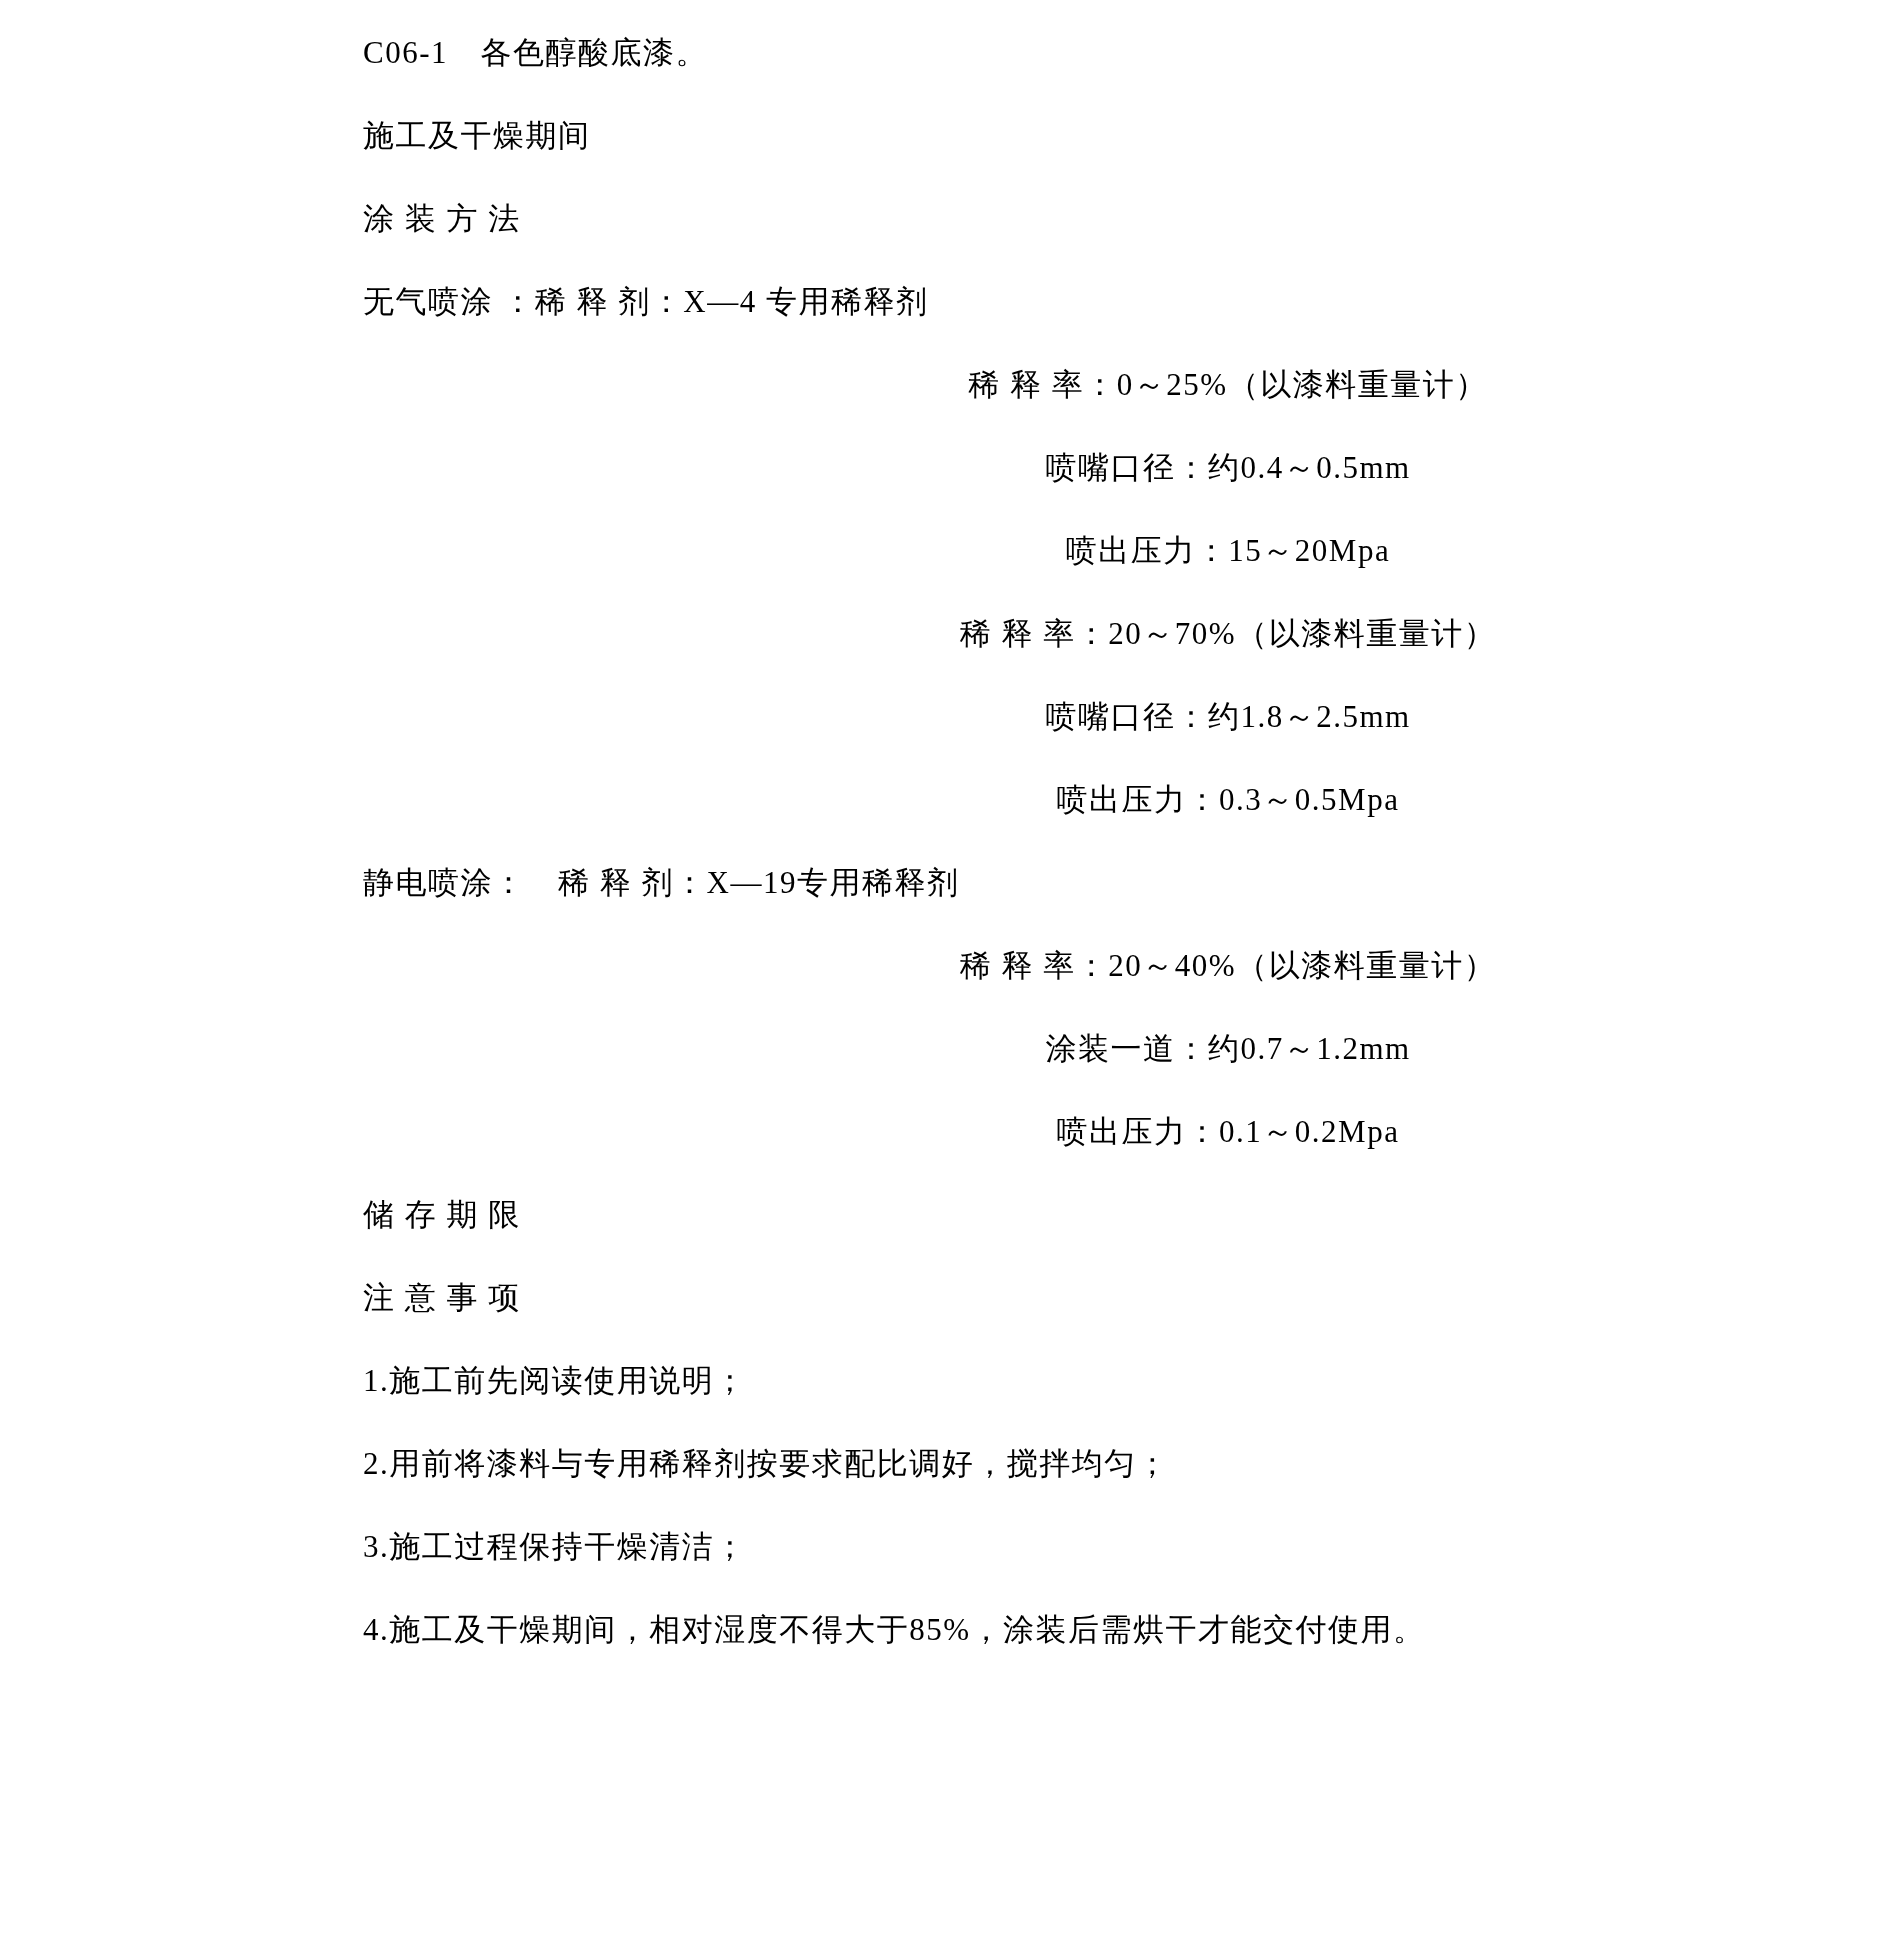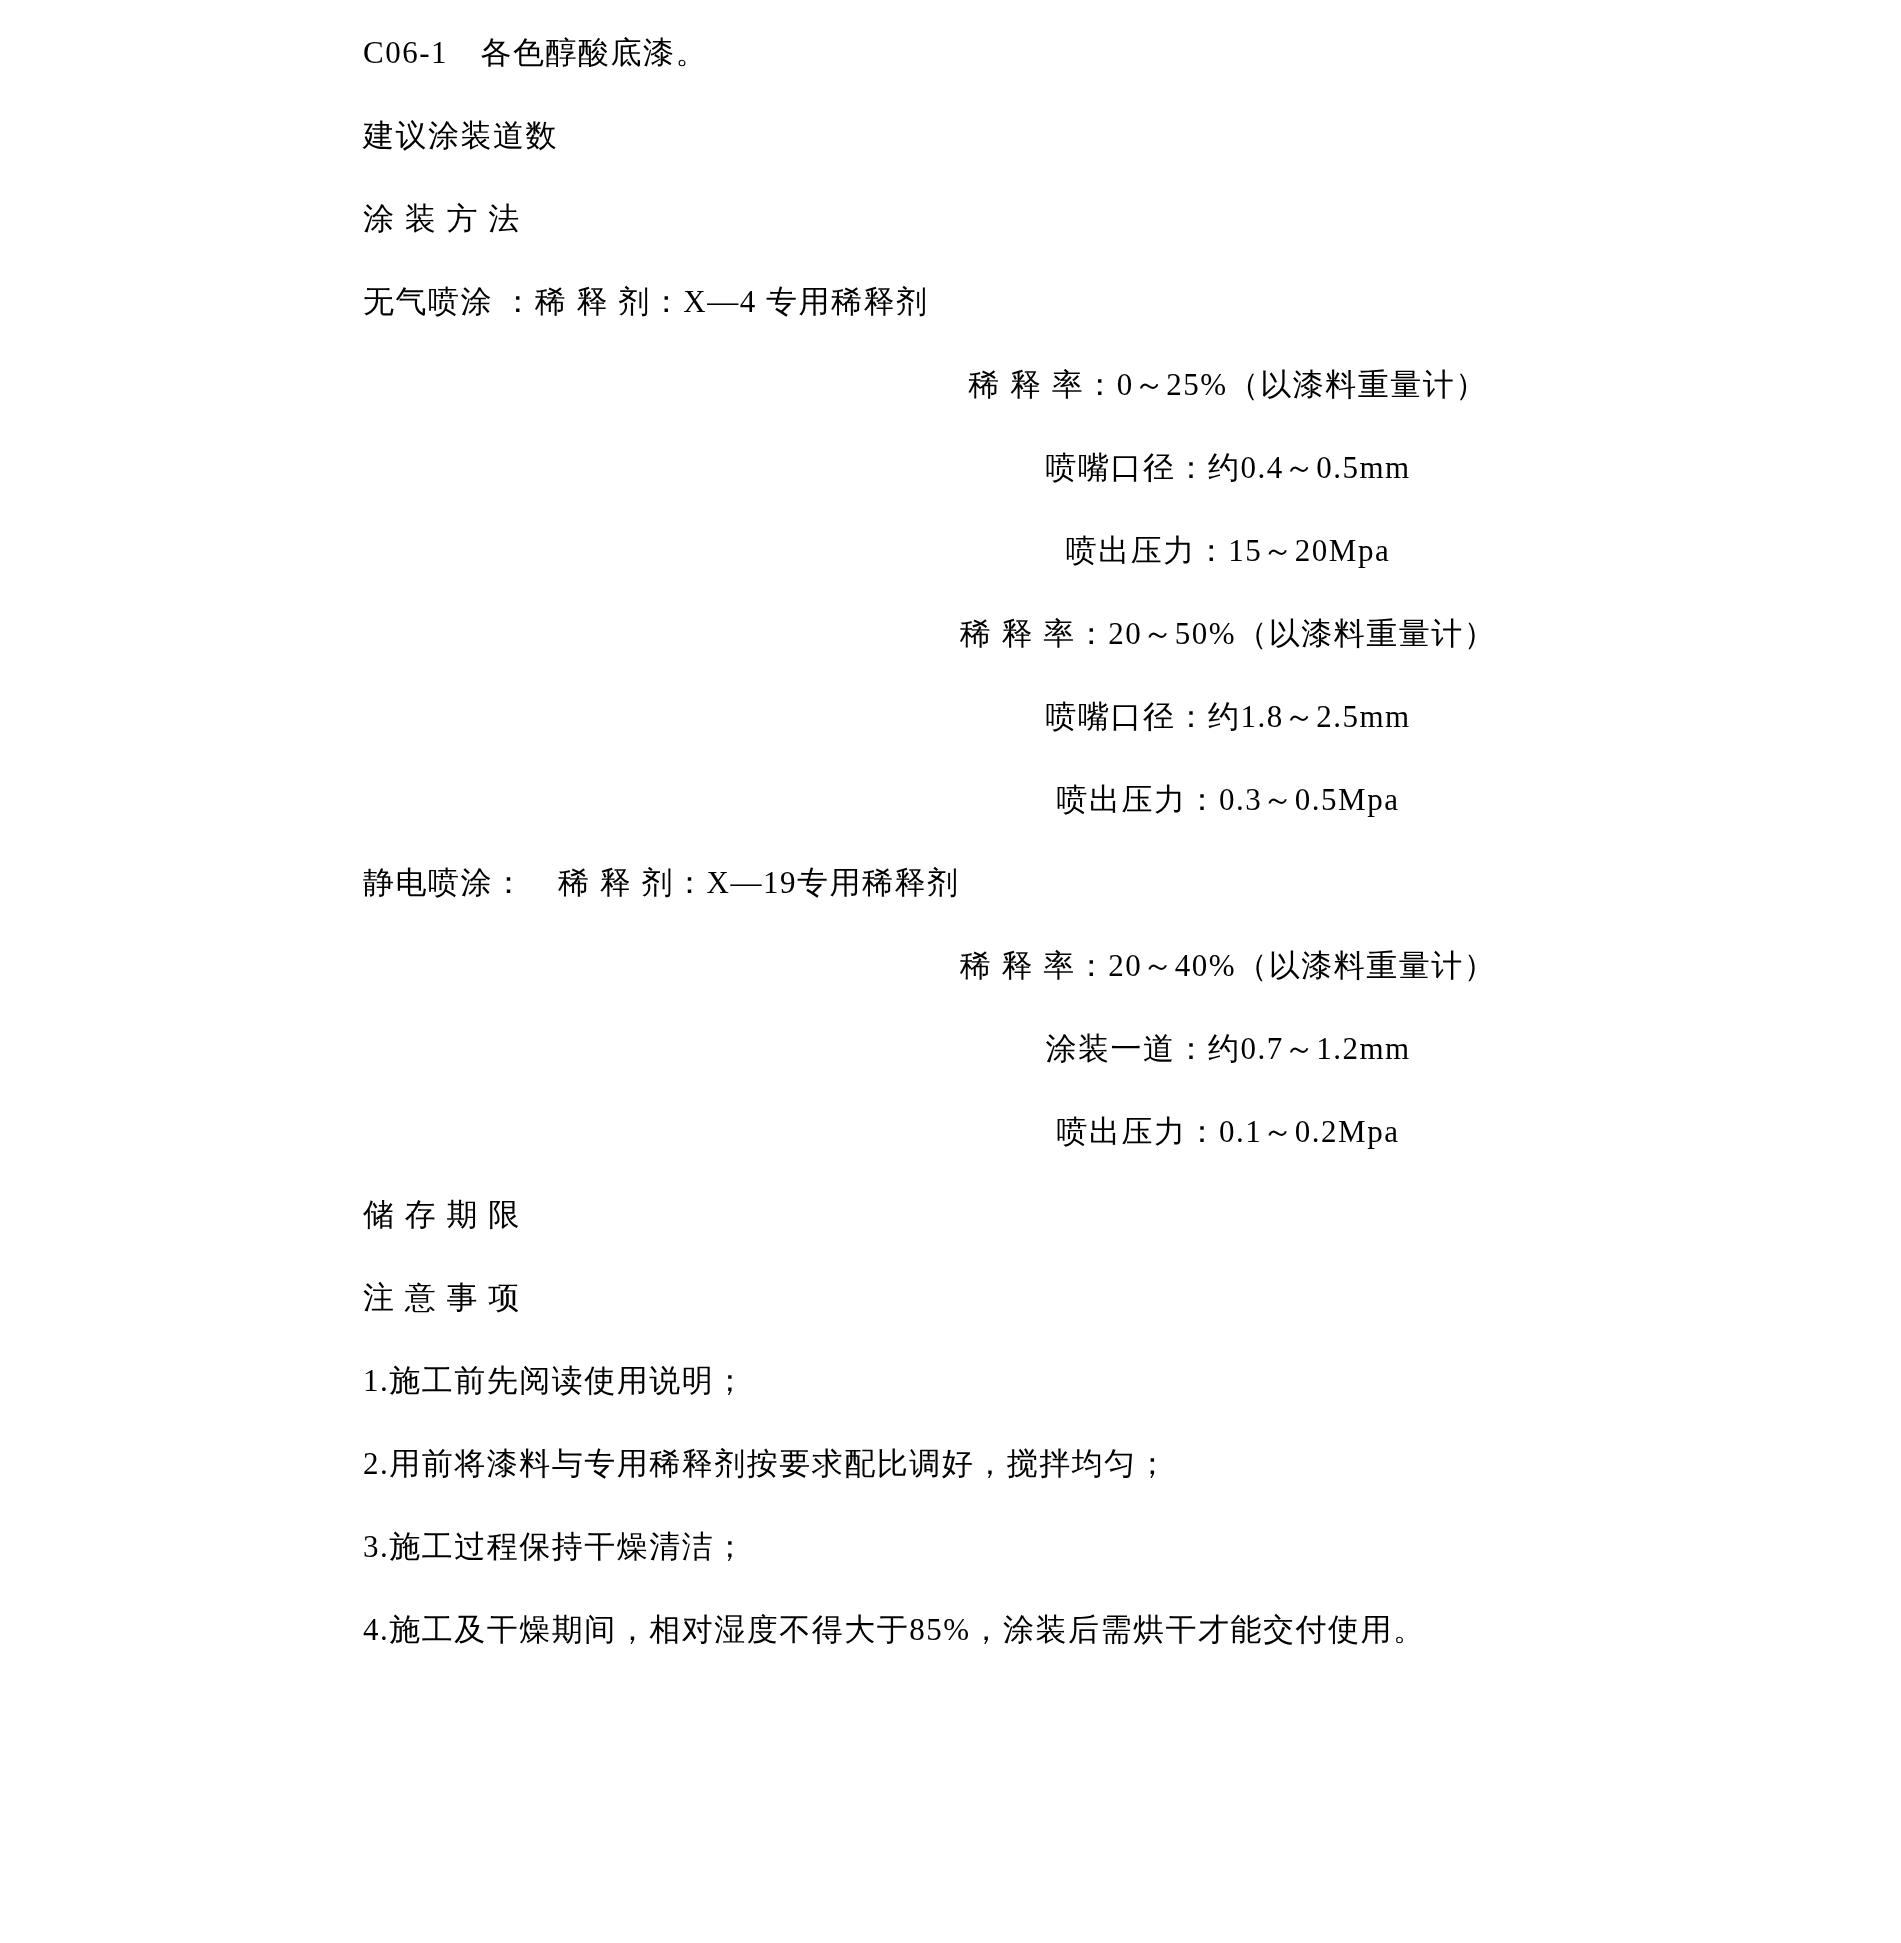--- a/index.html
+++ b/index.html
@@ -33,27 +33,27 @@
     margin-left: 287px;
     text-align: center;
   }
 </style>
 </head>
 <body>
 
 <div class="page">
   <div class="doc">
     <div class="line">C06-1　各色醇酸底漆。</div>
-    <div class="line">建议涂装道数</div>
+    <div class="line">施工及干燥期间</div>
     <div class="line">涂 装 方 法</div>
     <div class="line">无气喷涂 ：稀 释 剂：X—4 专用稀释剂</div>
     <div class="line indent">稀 释 率：0～25%（以漆料重量计）</div>
     <div class="line indent">喷嘴口径：约0.4～0.5mm</div>
     <div class="line indent">喷出压力：15～20Mpa</div>
-    <div class="line indent">稀 释 率：20～50%（以漆料重量计）</div>
+    <div class="line indent">稀 释 率：20～70%（以漆料重量计）</div>
     <div class="line indent">喷嘴口径：约1.8～2.5mm</div>
     <div class="line indent">喷出压力：0.3～0.5Mpa</div>
     <div class="line">静电喷涂：　稀 释 剂：X—19专用稀释剂</div>
     <div class="line indent">稀 释 率：20～40%（以漆料重量计）</div>
     <div class="line indent">涂装一道：约0.7～1.2mm</div>
     <div class="line indent">喷出压力：0.1～0.2Mpa</div>
     <div class="line">储 存 期 限</div>
     <div class="line">注 意 事 项</div>
     <div class="line">1.施工前先阅读使用说明；</div>
     <div class="line">2.用前将漆料与专用稀释剂按要求配比调好，搅拌均匀；</div>

